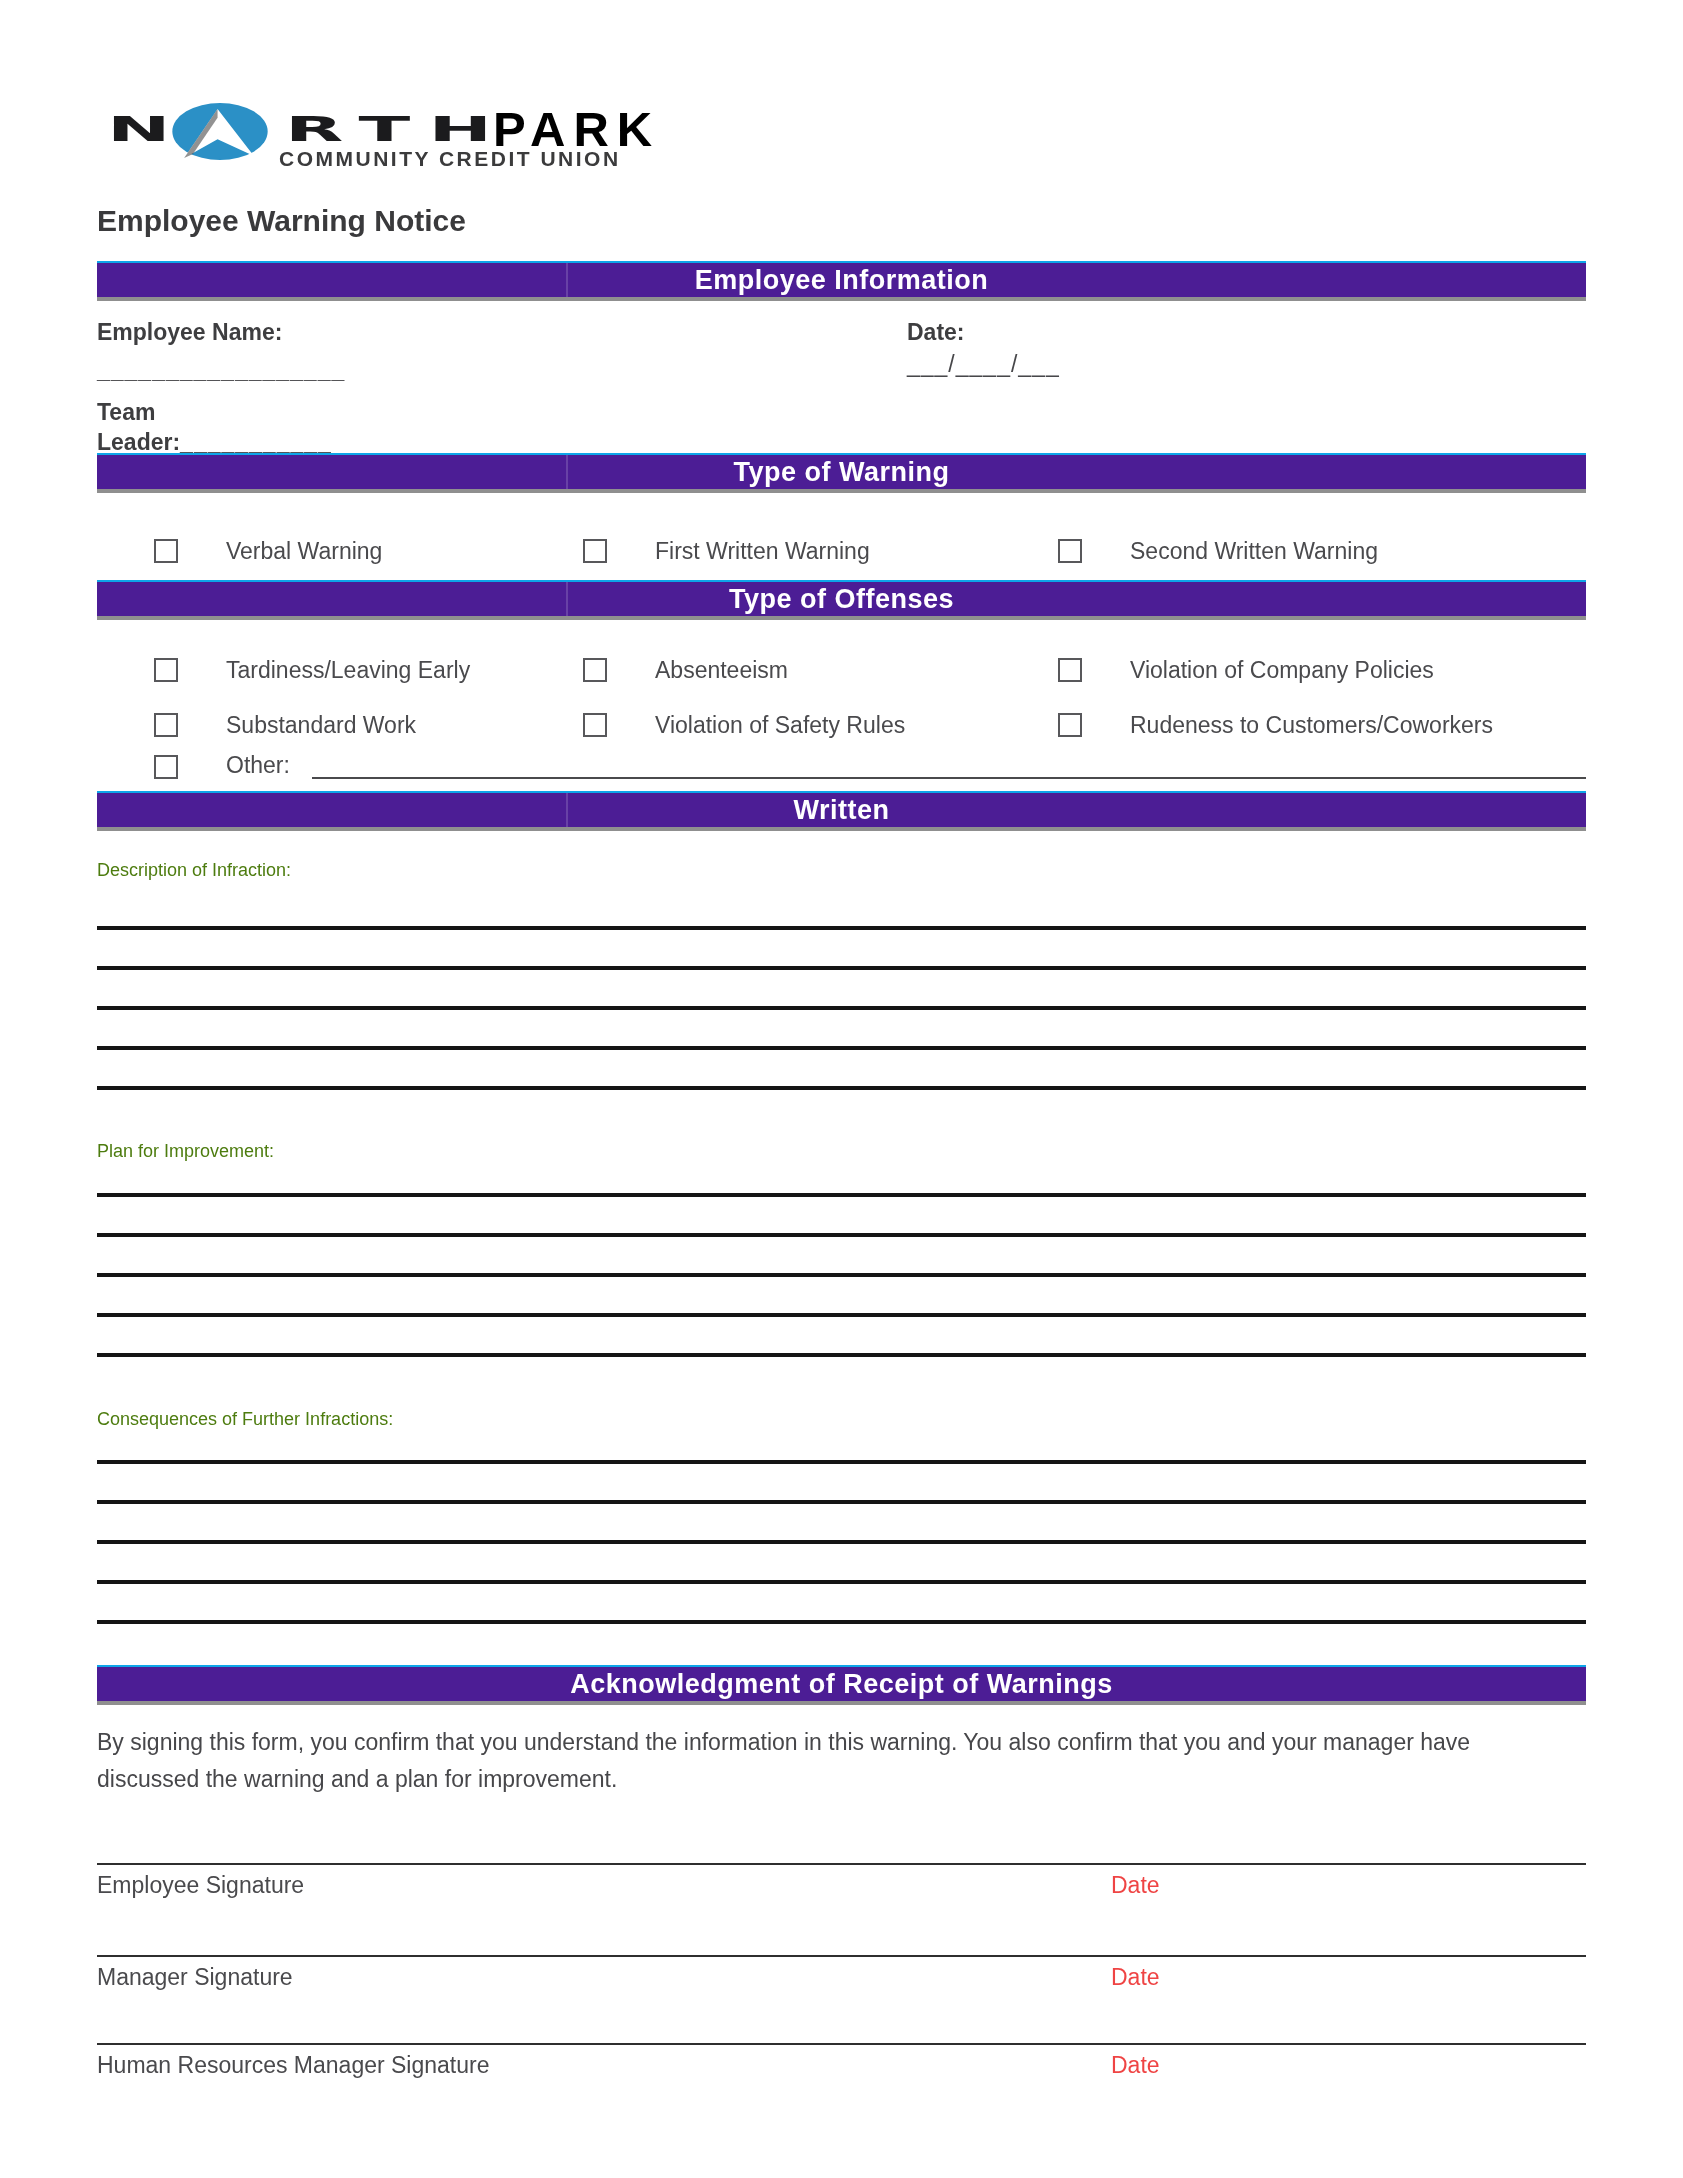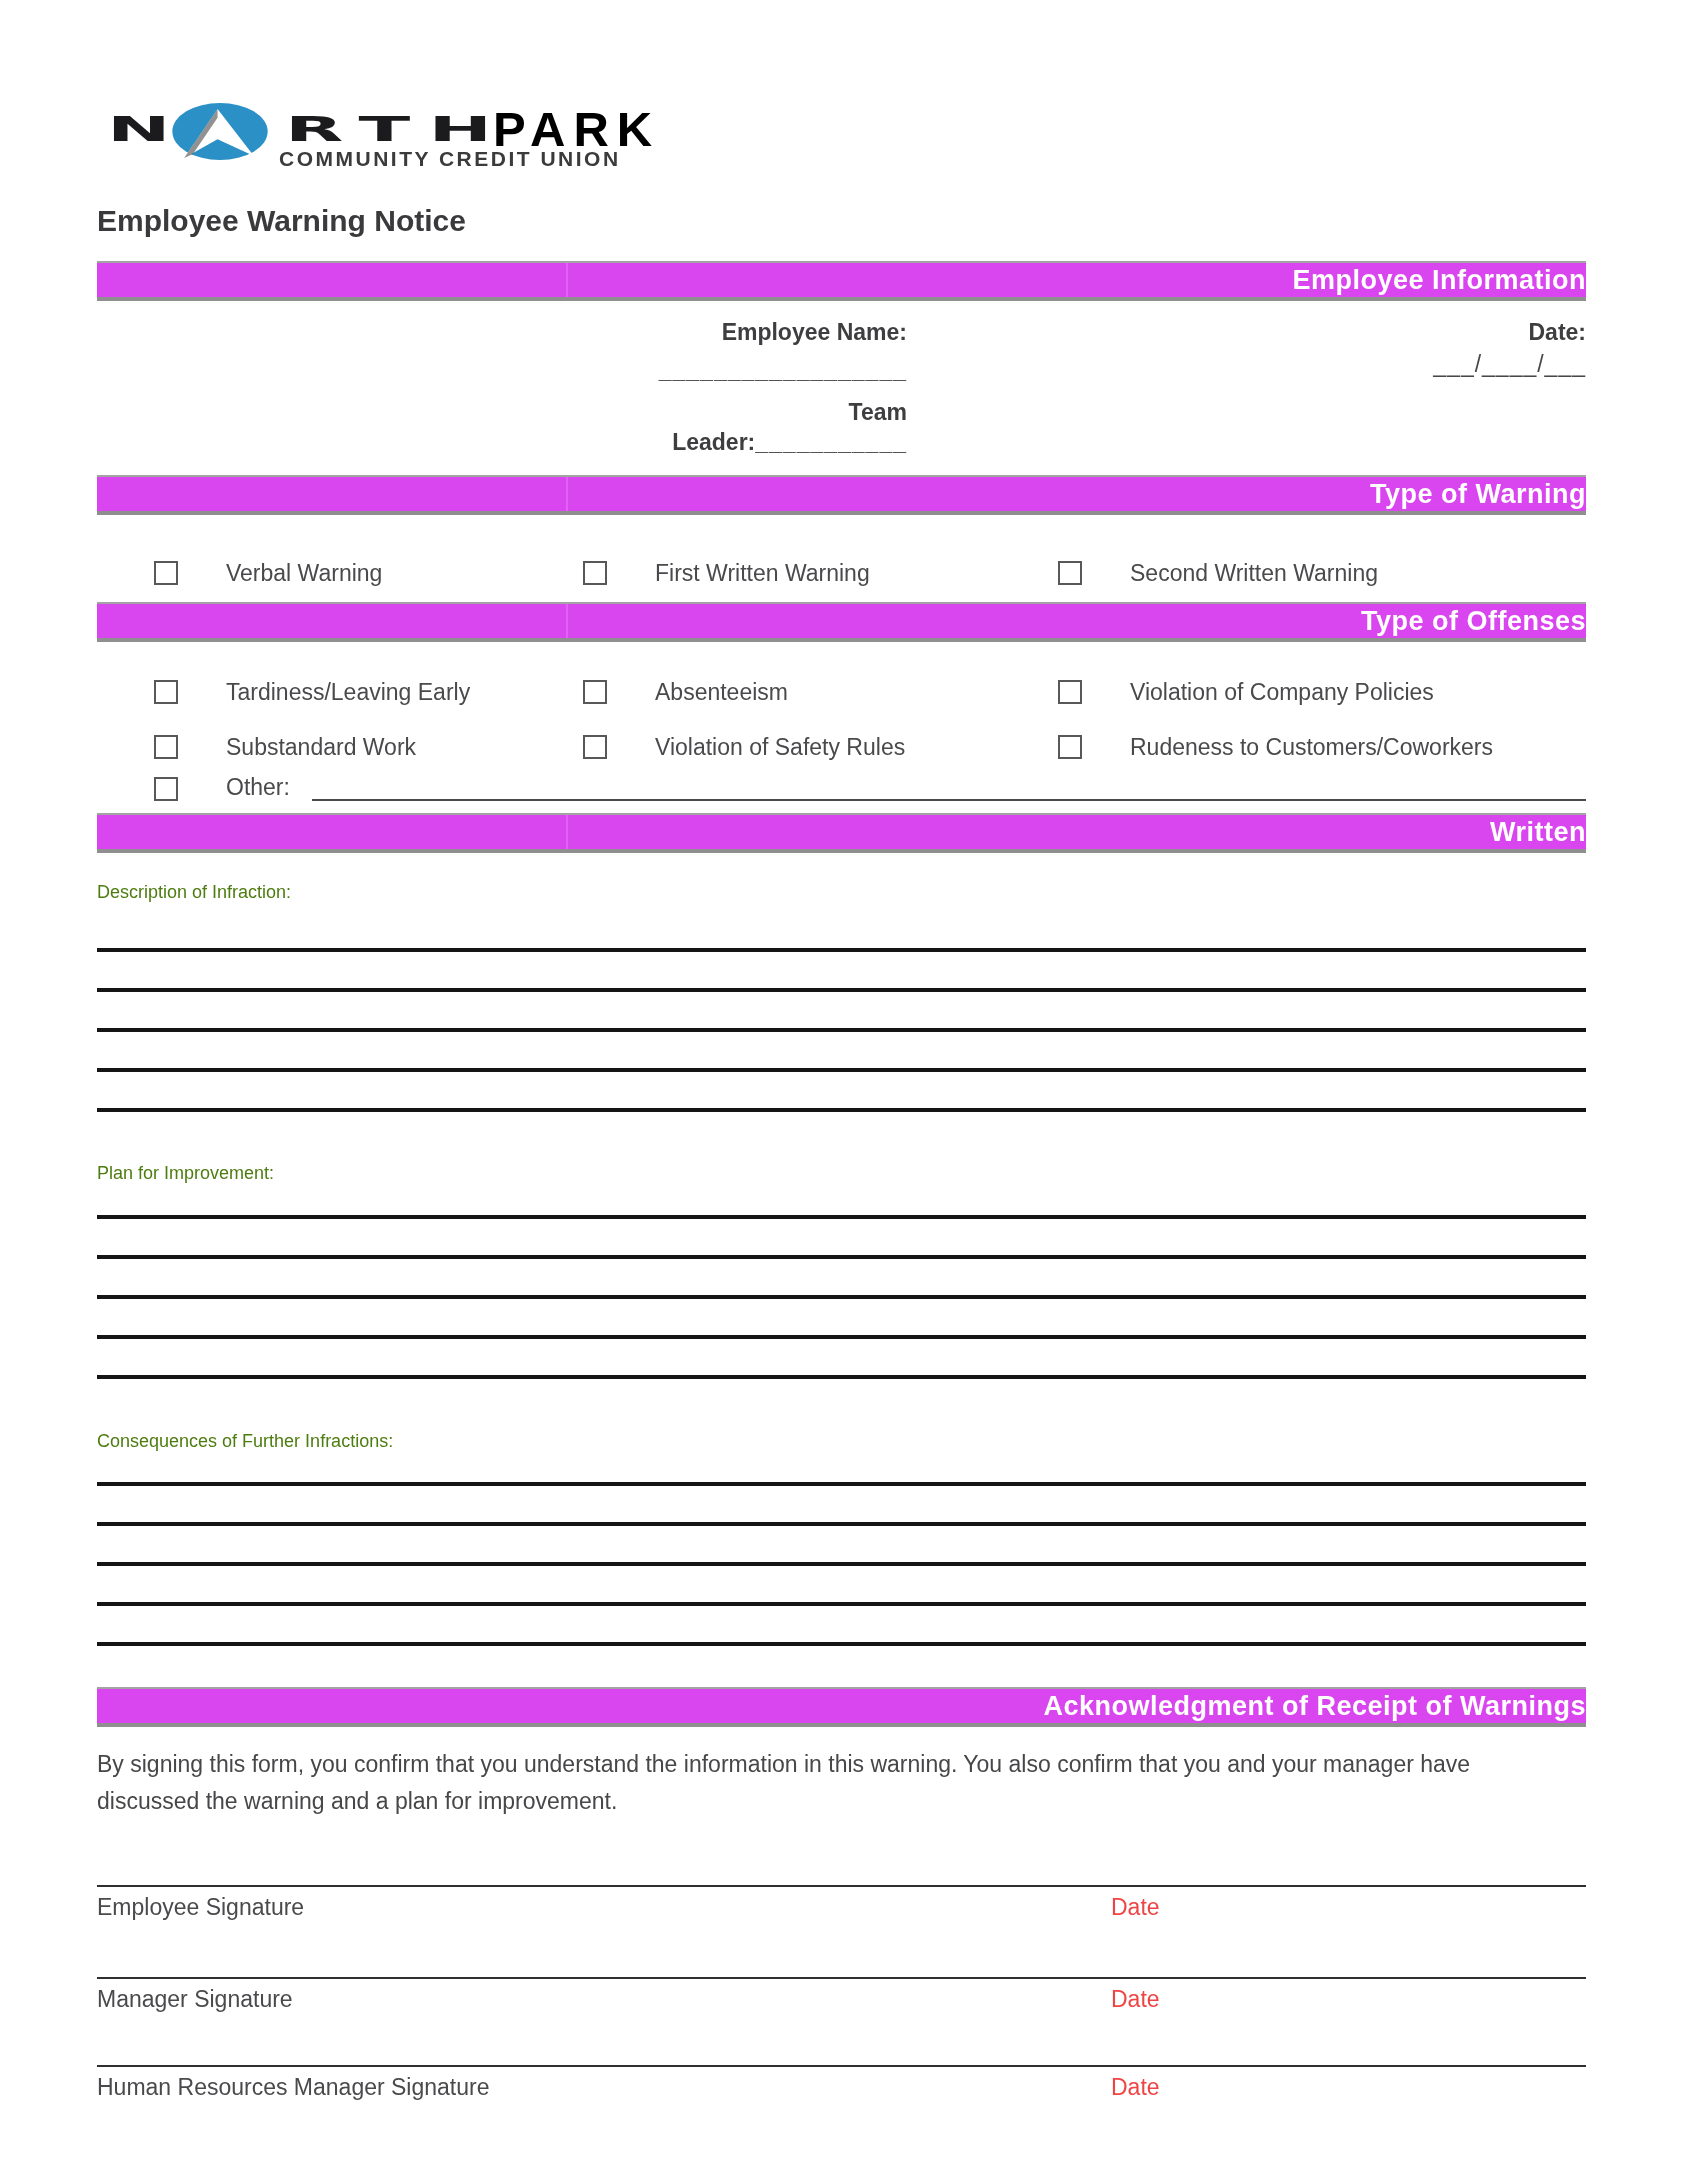--- a/index.html
+++ b/index.html
@@ -17,29 +17,29 @@
   .logo-oval{position:absolute;left:75px;top:2px;}
   .logo-park{position:absolute;left:396px;top:4px;font-family:Liberation Sans, sans-serif;
              font-weight:bold;font-size:49px;line-height:1;color:#000000;letter-spacing:8px;}
   .logo-sub{position:absolute;left:182px;top:46px;font-size:21px;font-weight:bold;
             letter-spacing:2.5px;color:#3b3b3c;white-space:nowrap;}
 
   
   .doc-title{margin-top:33px;font-size:30px;line-height:36px;font-weight:bold;color:#3a3a3c;}
 
   
-  .bar{position:relative;margin-top:0;background:#d946ef;border-top:2px solid #a3a3a3;
+  .bar{position:relative;margin-top:0;background:#4c1d95;border-top:2px solid #0ea5e9;
        border-bottom:4px solid #8f8f8f;color:#ffffff;font-weight:bold;font-size:27px;
-       line-height:34px;text-align:right;letter-spacing:0.5px;}
+       line-height:34px;text-align:center;letter-spacing:0.5px;}
   .bar.seam::before{content:"";position:absolute;left:469px;top:0;bottom:0;width:2px;
        background:rgba(255,255,255,0.16);}
   .mt22{margin-top:22px;}
 
   
-  .info-row{display:flex;height:174px;text-align:right;}
+  .info-row{display:flex;height:152px;}
   .info-left{width:810px;}
   .info-right{flex:1;}
   .lbl{font-size:23px;line-height:30px;font-weight:bold;color:#3e3e40;}
   .blank{font-size:23px;line-height:30px;font-weight:bold;color:#47474a;letter-spacing:1px;}
   .blank.thin{font-weight:normal;}
   .mt16{margin-top:16px;} .mt12{margin-top:12px;} .mt8{margin-top:8px;} .mt2{margin-top:2px;}
 
   
   .opt-grid{display:grid;grid-template-columns:429px 475px 1fr;row-gap:12px;
             padding-left:57px;}

